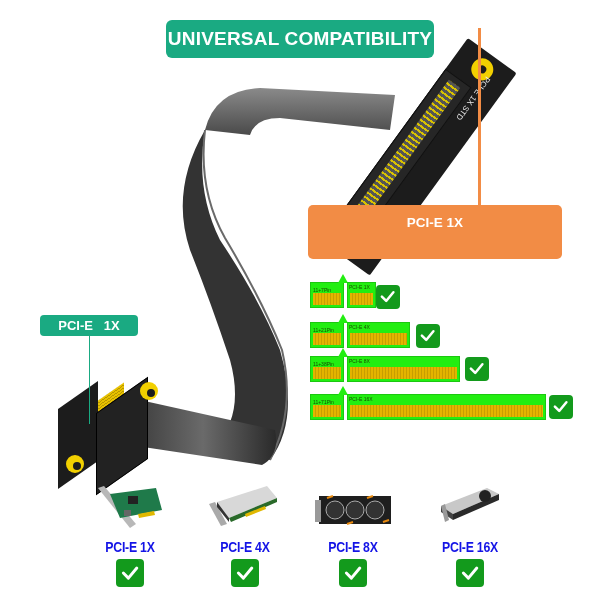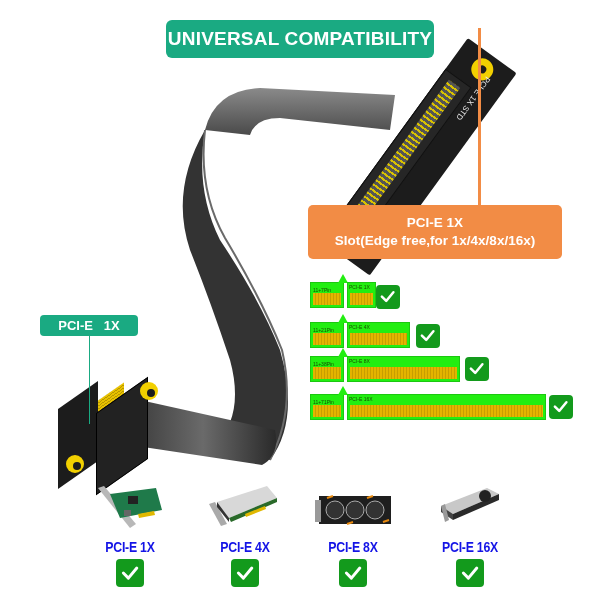--- a/index.html
+++ b/index.html
@@ -82,21 +82,20 @@
 <div class="pcb-top">
   <div class="pcb-hole" style="left:19px;top:6px;"></div>
   <div class="slot-conn"></div>
   <div class="pcb-text">PCI-E 1X STD</div>
   <div class="pcb-hole" style="left:19px;top:222px;"></div>
 </div>
 
 <div class="orange-line"></div>
 <div class="orange-box">
   <div>PCI-E 1X</div>
-  <div>Slot(Edge free,for 1x/4x/8x/16x)</div>
 </div>
 
 <div class="ll-gold"></div>
 <div class="ll-pcb"></div>
 <div class="ll-conn"></div>
 <div class="pcb-hole" style="left:140px;top:382px;width:18px;height:18px;"></div>
 <div class="pcb-hole" style="left:66px;top:455px;width:18px;height:18px;"></div>
 
 <div class="green-line"></div>
 <div class="green-label">PCI-E   1X</div>

